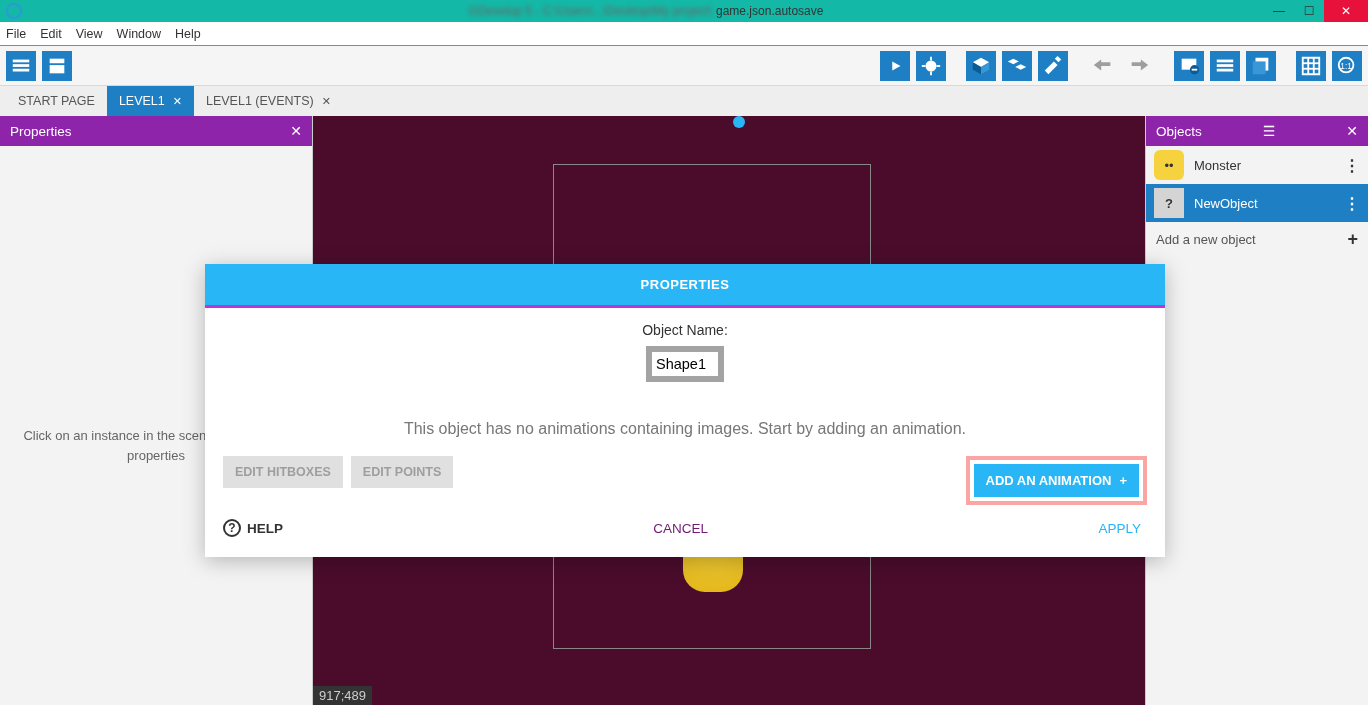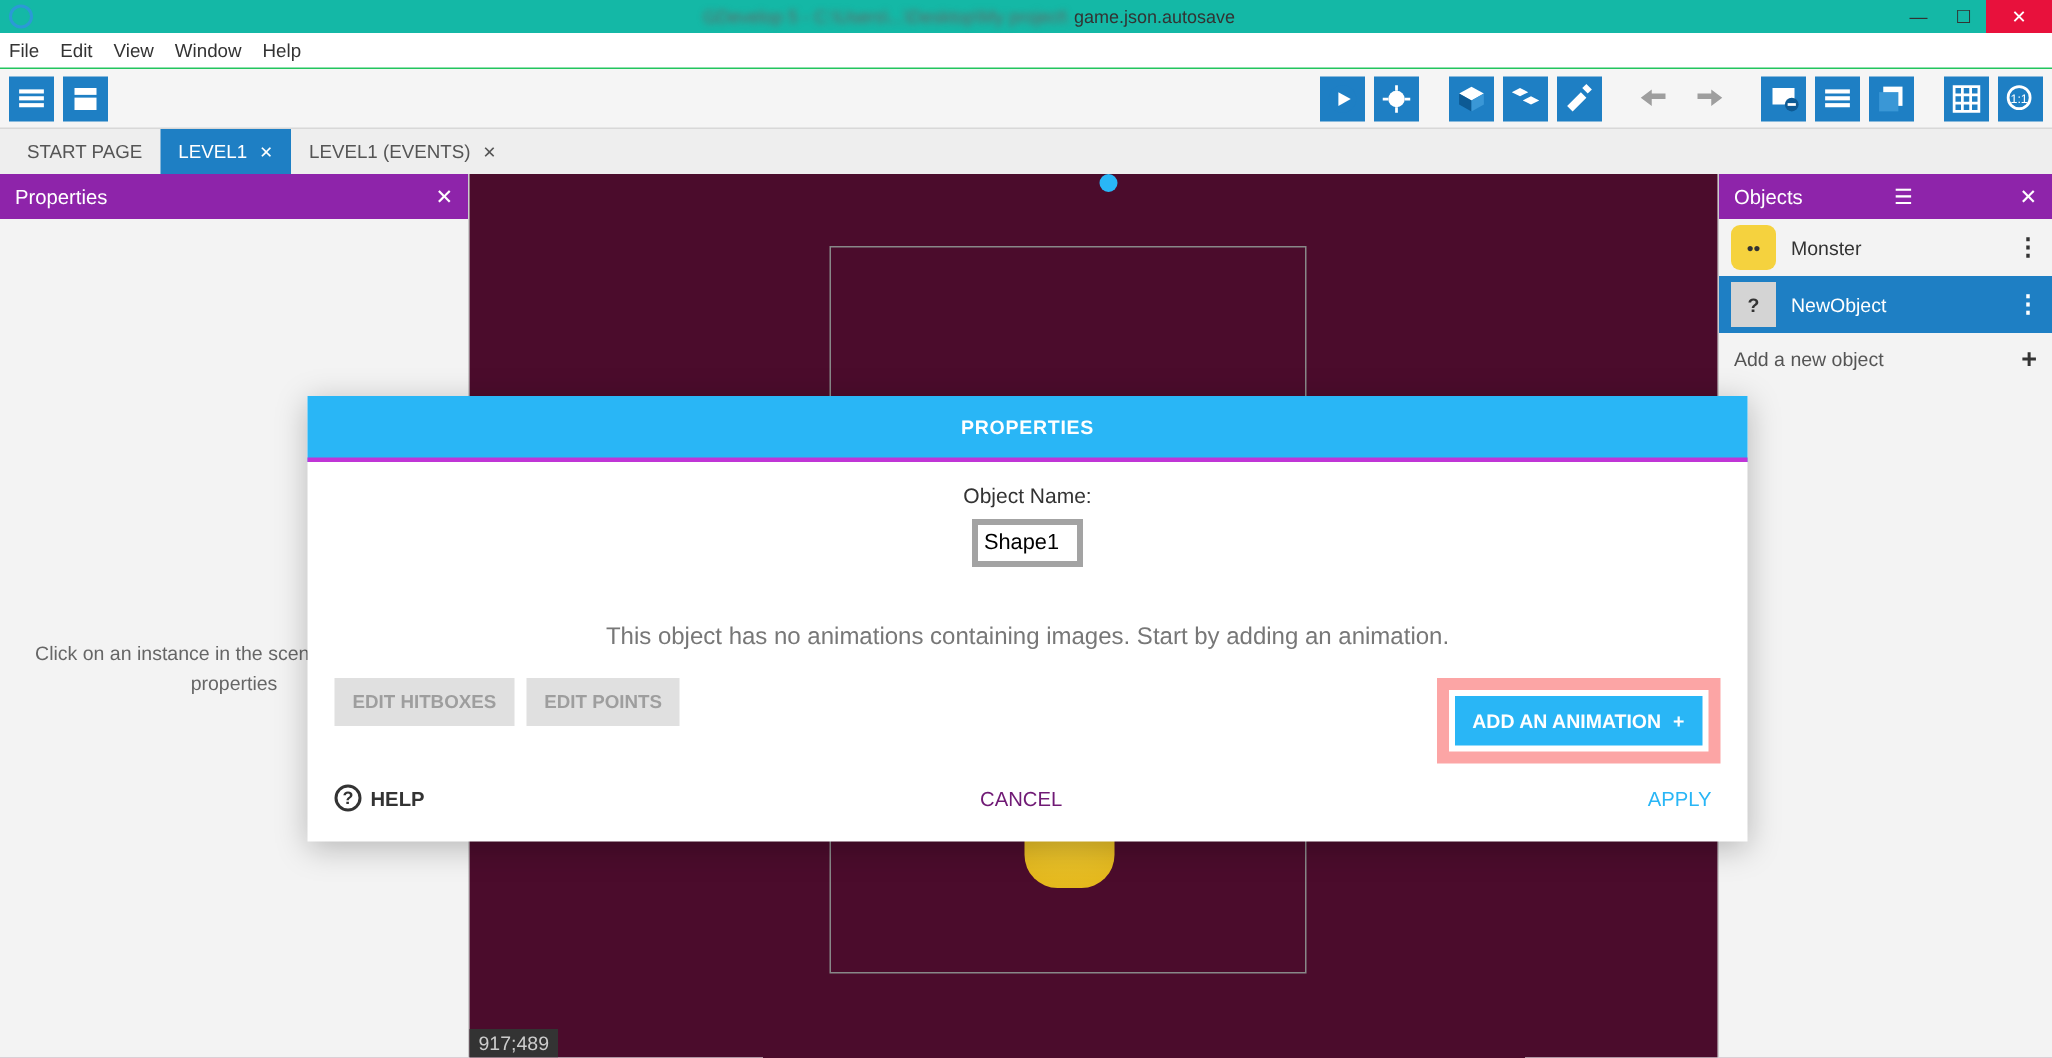--- a/index.html
+++ b/index.html
@@ -47,27 +47,27 @@
   .search-row input{ border:none; background:transparent; font-size:14px; flex:1; outline:none; color:#555;}
   .search-row .sicon{ font-size:16px;}
   
   .modal { position:absolute; left:205px; top:148px; width:960px; background:#fff; box-shadow:0 4px 20px rgba(0,0,0,.25); }
   .modal-tabs{ height:44px; background:#29b6f6; display:flex; color:#fff; font-size:13px; letter-spacing:.5px;}
   .mtab{ flex:1; display:flex; align-items:center; justify-content:center; font-weight:bold;}
   .mtab.active{ border-bottom:3px solid #c035d6;}
   .modal-body{ padding: 14px 18px 10px 18px;}
   .field-row{ display:flex; align-items:center; gap:8px; margin-bottom:6px;flex-direction:column;}
   .field-row label{ font-size:14px; color:#333;}
-  .name-wrap{ border:4px solid #a3a3a3; padding:0 2px; position:relative;}
+  .name-wrap{ border:6px solid #a3a3a3; padding:0 2px; position:relative;}
   .name-input{ border:none; font-size:14.5px; padding:4px 2px; outline:none; width:62px;}
   .underline{ flex:1; height:1px; background:#29b6f6; margin-top:14px;}
   .hint{ text-align:center; color:#777; font-size:16px; margin:16px 0 18px;}
   .action-row{ display:flex; align-items:flex-start; margin-bottom:10px;}
   .flat-btn{ background:#e0e0e0; color:#9e9e9e; font-size:12.5px; font-weight:bold; padding:9px 12px; margin-right:8px;}
-  .add-anim-wrap{ margin-left:auto; border:8px solid #fca5a5; padding:4px;}
+  .add-anim-wrap{ margin-left:auto; border:4px solid #fca5a5; padding:4px;}
   .add-anim{ background:#29b6f6; color:#fff; font-size:13px; font-weight:bold; padding:9px 12px; display:flex; align-items:center; gap:8px;}
   .modal-foot{ display:flex; align-items:center; padding:4px 0 10px 0;}
   .help{ display:flex; align-items:center; gap:6px; color:#333; font-size:13.5px; font-weight:bold;}
   .help .q{ width:18px; height:18px; border:2px solid #333; border-radius:50%; display:flex; align-items:center; justify-content:center; font-size:12px;}
   .foot-btn{ margin-left:auto; color:#701a75; font-size:13.5px; font-weight:500; margin-right:20px;}
   .foot-btn.apply{ color:#29b6f6; margin-right:6px;}
   svg.ico{ width:22px; height:22px; fill:#fff;}
   svg.ico.gray{ fill:#9e9e9e;}
 </style>
 </head>

